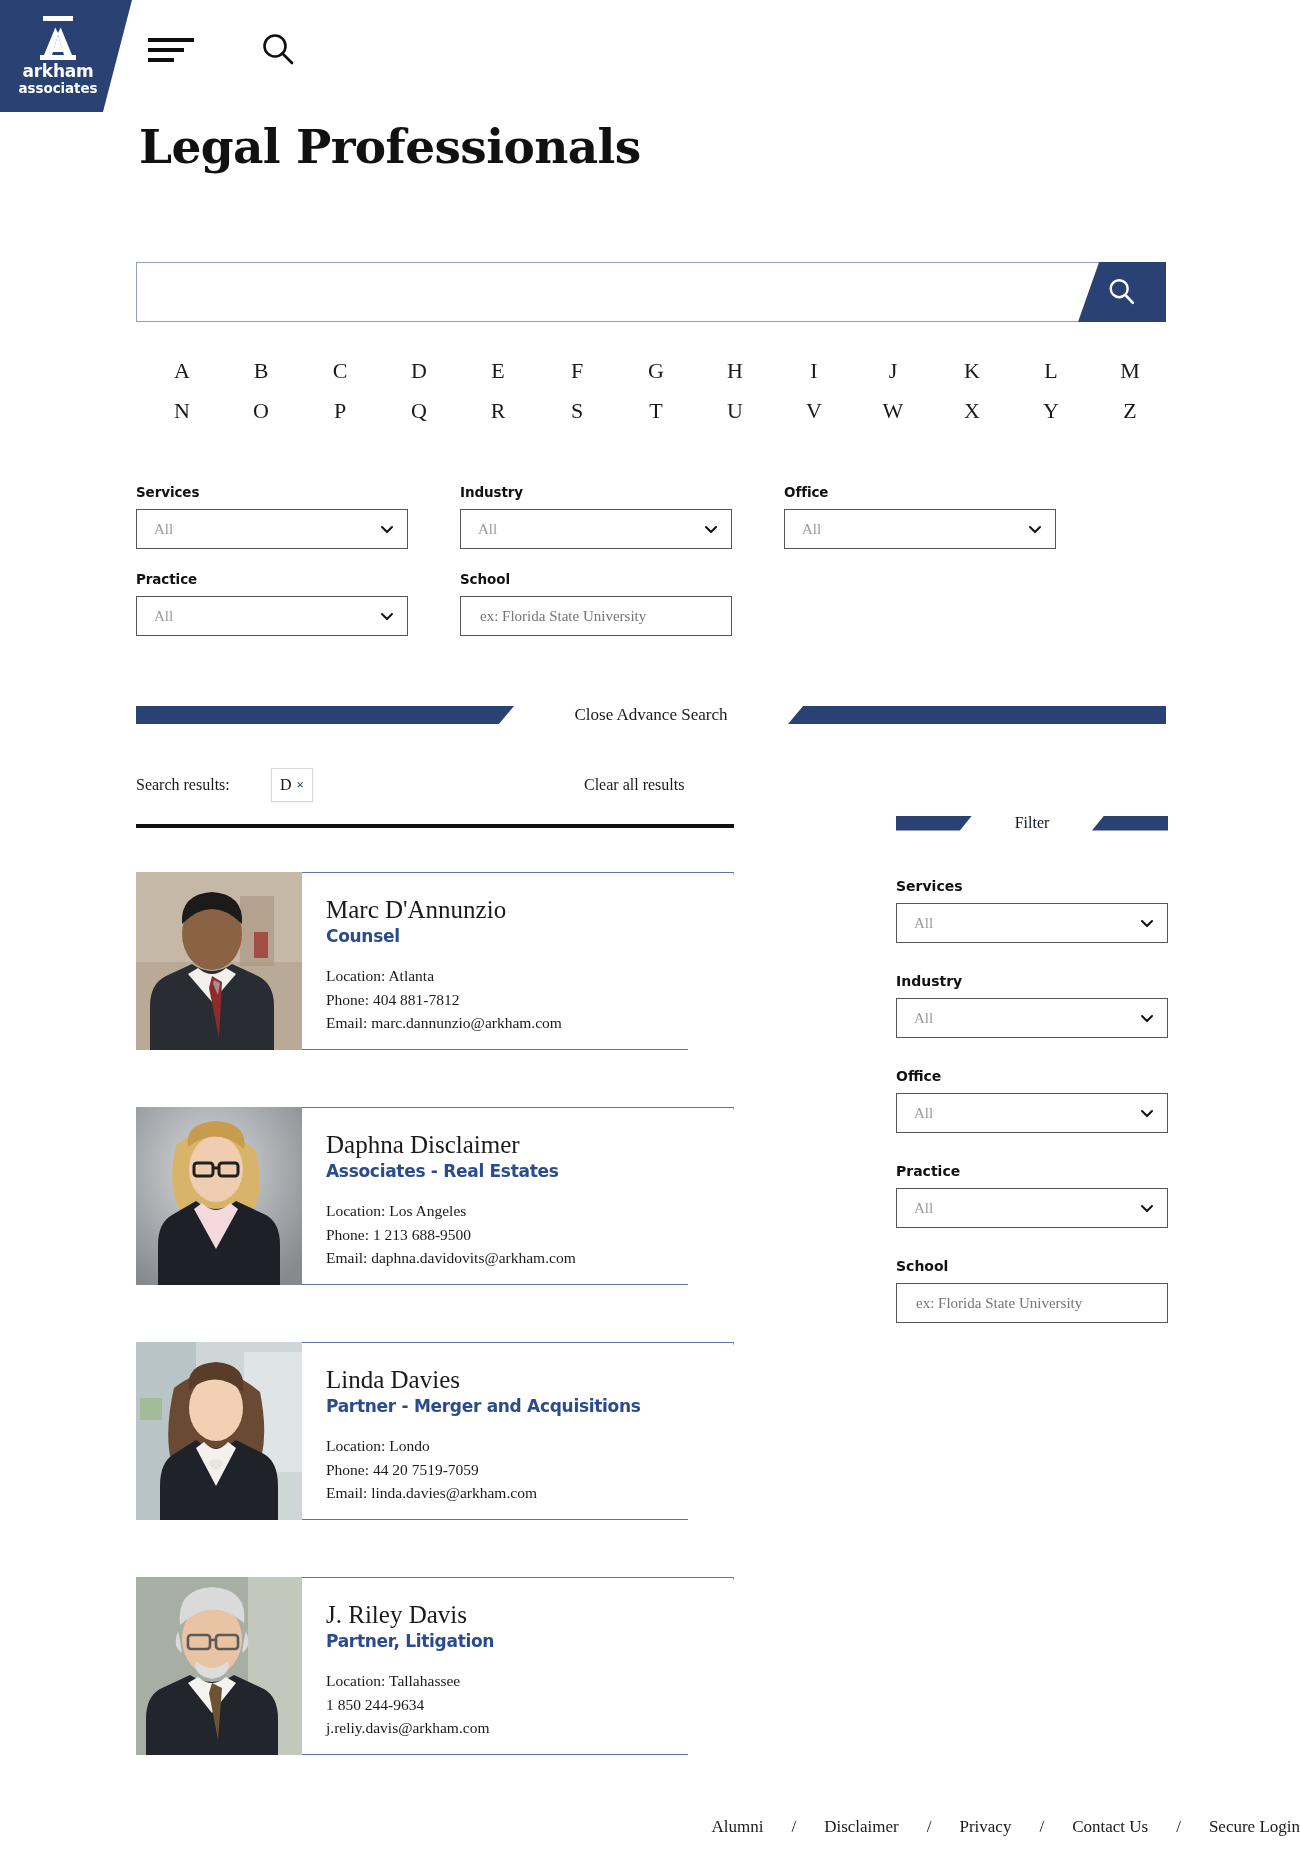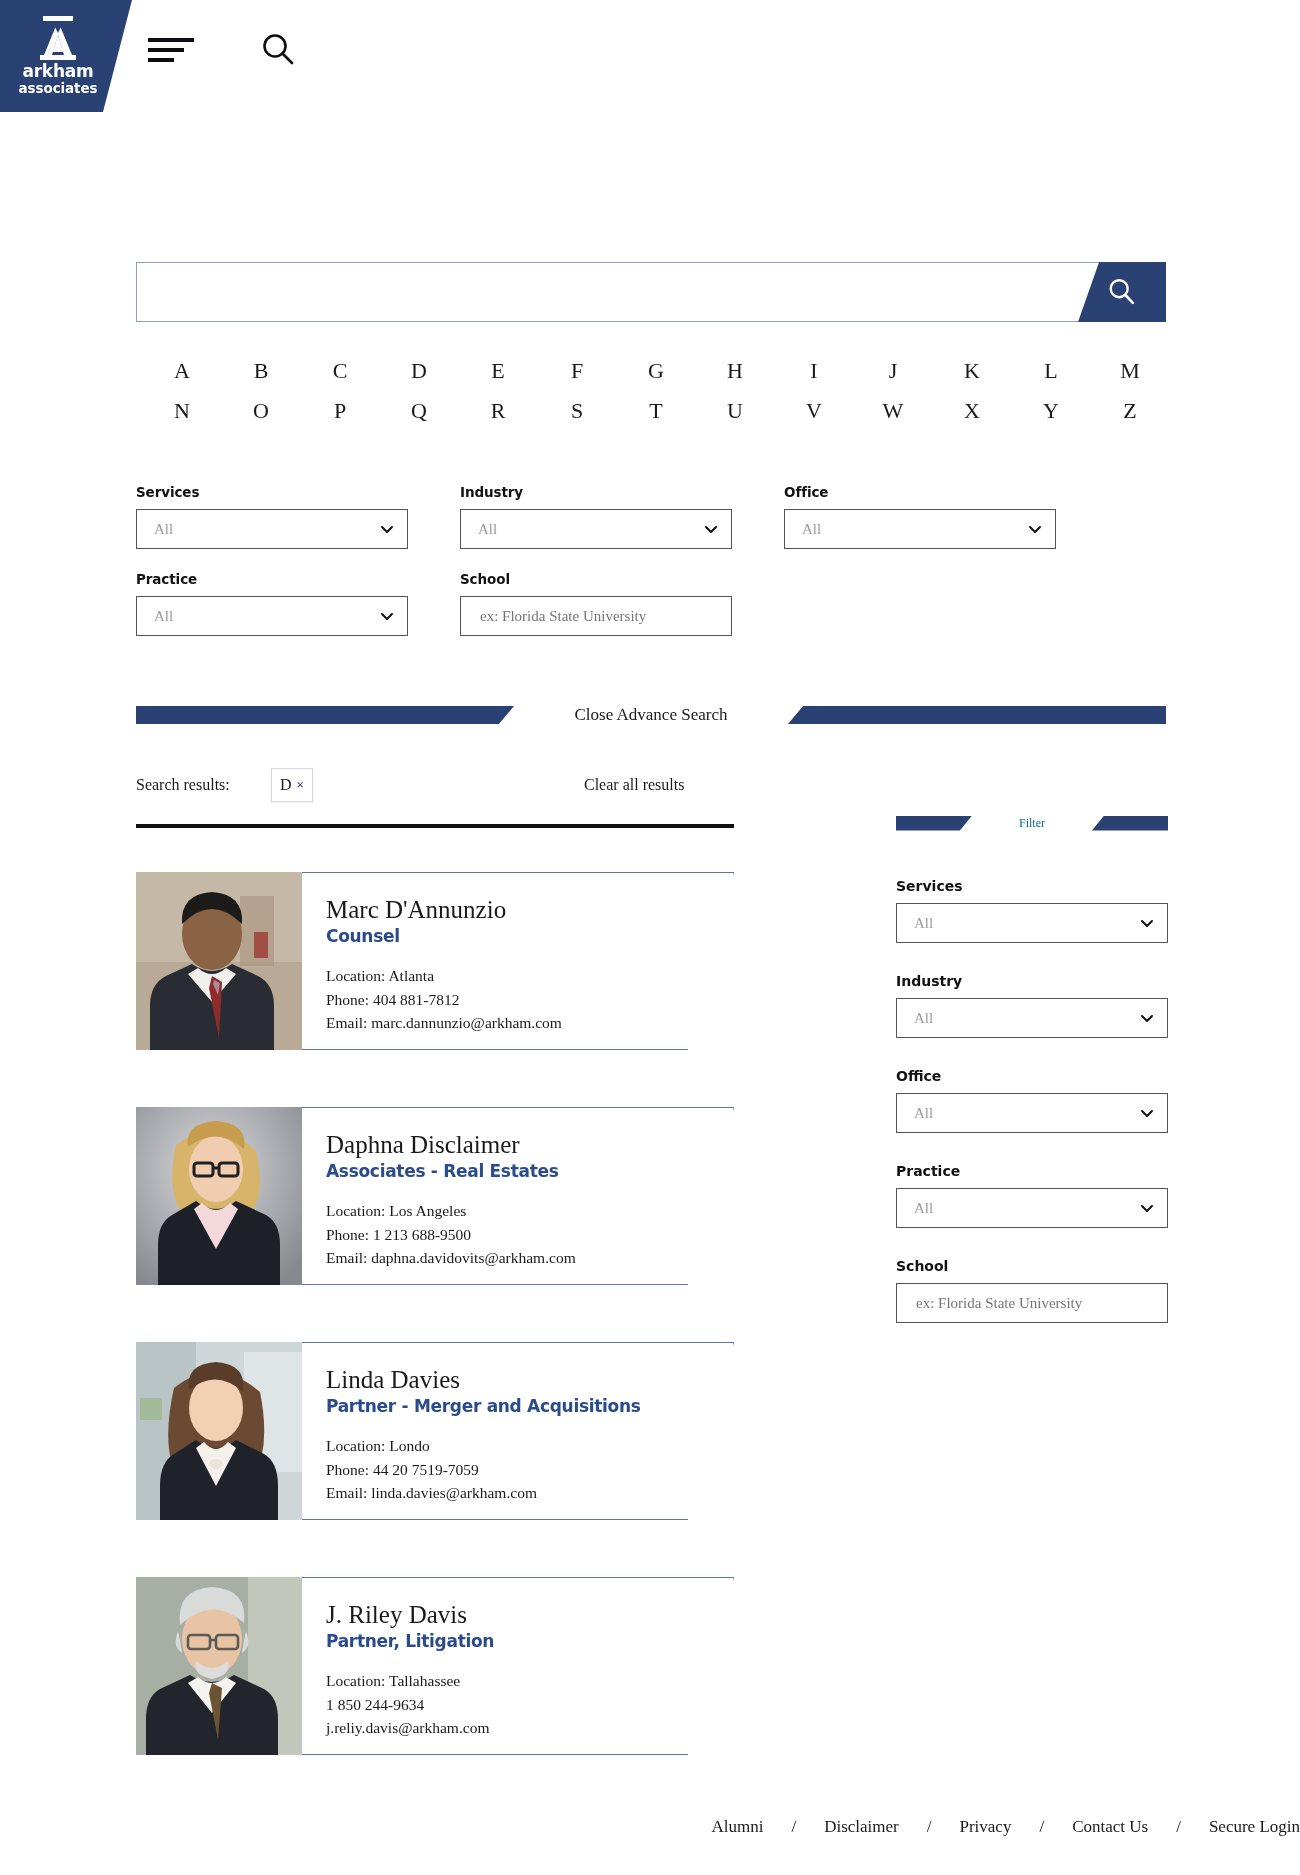--- a/index.html
+++ b/index.html
@@ -252,21 +252,21 @@
     display:flex; align-items:center;
     height:22px; margin-bottom:44px;
   }
   .side-bar-l {
     width:76px; height:15px; background:#2a4173;
     clip-path: polygon(0 0, 100% 0, 84% 100%, 0 100%);
   }
   .side-head-label {
     flex:1; text-align:center;
     font-family:"Liberation Serif", serif;
-    font-size:12px; color:#0369a1;
+    font-size:16px; color:#0f172a;
   }
   .side-bar-r {
     width:76px; height:15px; background:#2a4173;
     clip-path: polygon(16% 0, 100% 0, 100% 100%, 0 100%);
   }
   .side-group { margin-bottom:30px; }
   .side-label {
     font-family:"DejaVu Sans", sans-serif;
     font-weight:bold;
     font-size:14px;
@@ -332,20 +332,21 @@
 
   <div class="header-search">
     <svg viewBox="0 0 40 40" width="40" height="40">
       <circle cx="17" cy="16" r="10.5" fill="none" stroke="#0d0d12" stroke-width="2.6"></circle>
       <line x1="24.5" y1="23.5" x2="34" y2="33" stroke="#0d0d12" stroke-width="2.6" stroke-linecap="round"></line>
     </svg>
   </div>
 </div>
 
 <div class="page-head">
+  <h1 class="page-title">Legal Professionals</h1>
 </div>
 
 <div class="mainsearch">
   <input class="mainsearch-input" type="text" placeholder="" style="">
   <button class="mainsearch-btn">
     <svg viewBox="0 0 34 34" width="32" height="32">
       <circle cx="14" cy="13.5" r="9" fill="none" stroke="#ffffff" stroke-width="2.6"></circle>
       <line x1="20.6" y1="20.2" x2="28.5" y2="28.5" stroke="#ffffff" stroke-width="2.8" stroke-linecap="round"></line>
     </svg>
   </button>

